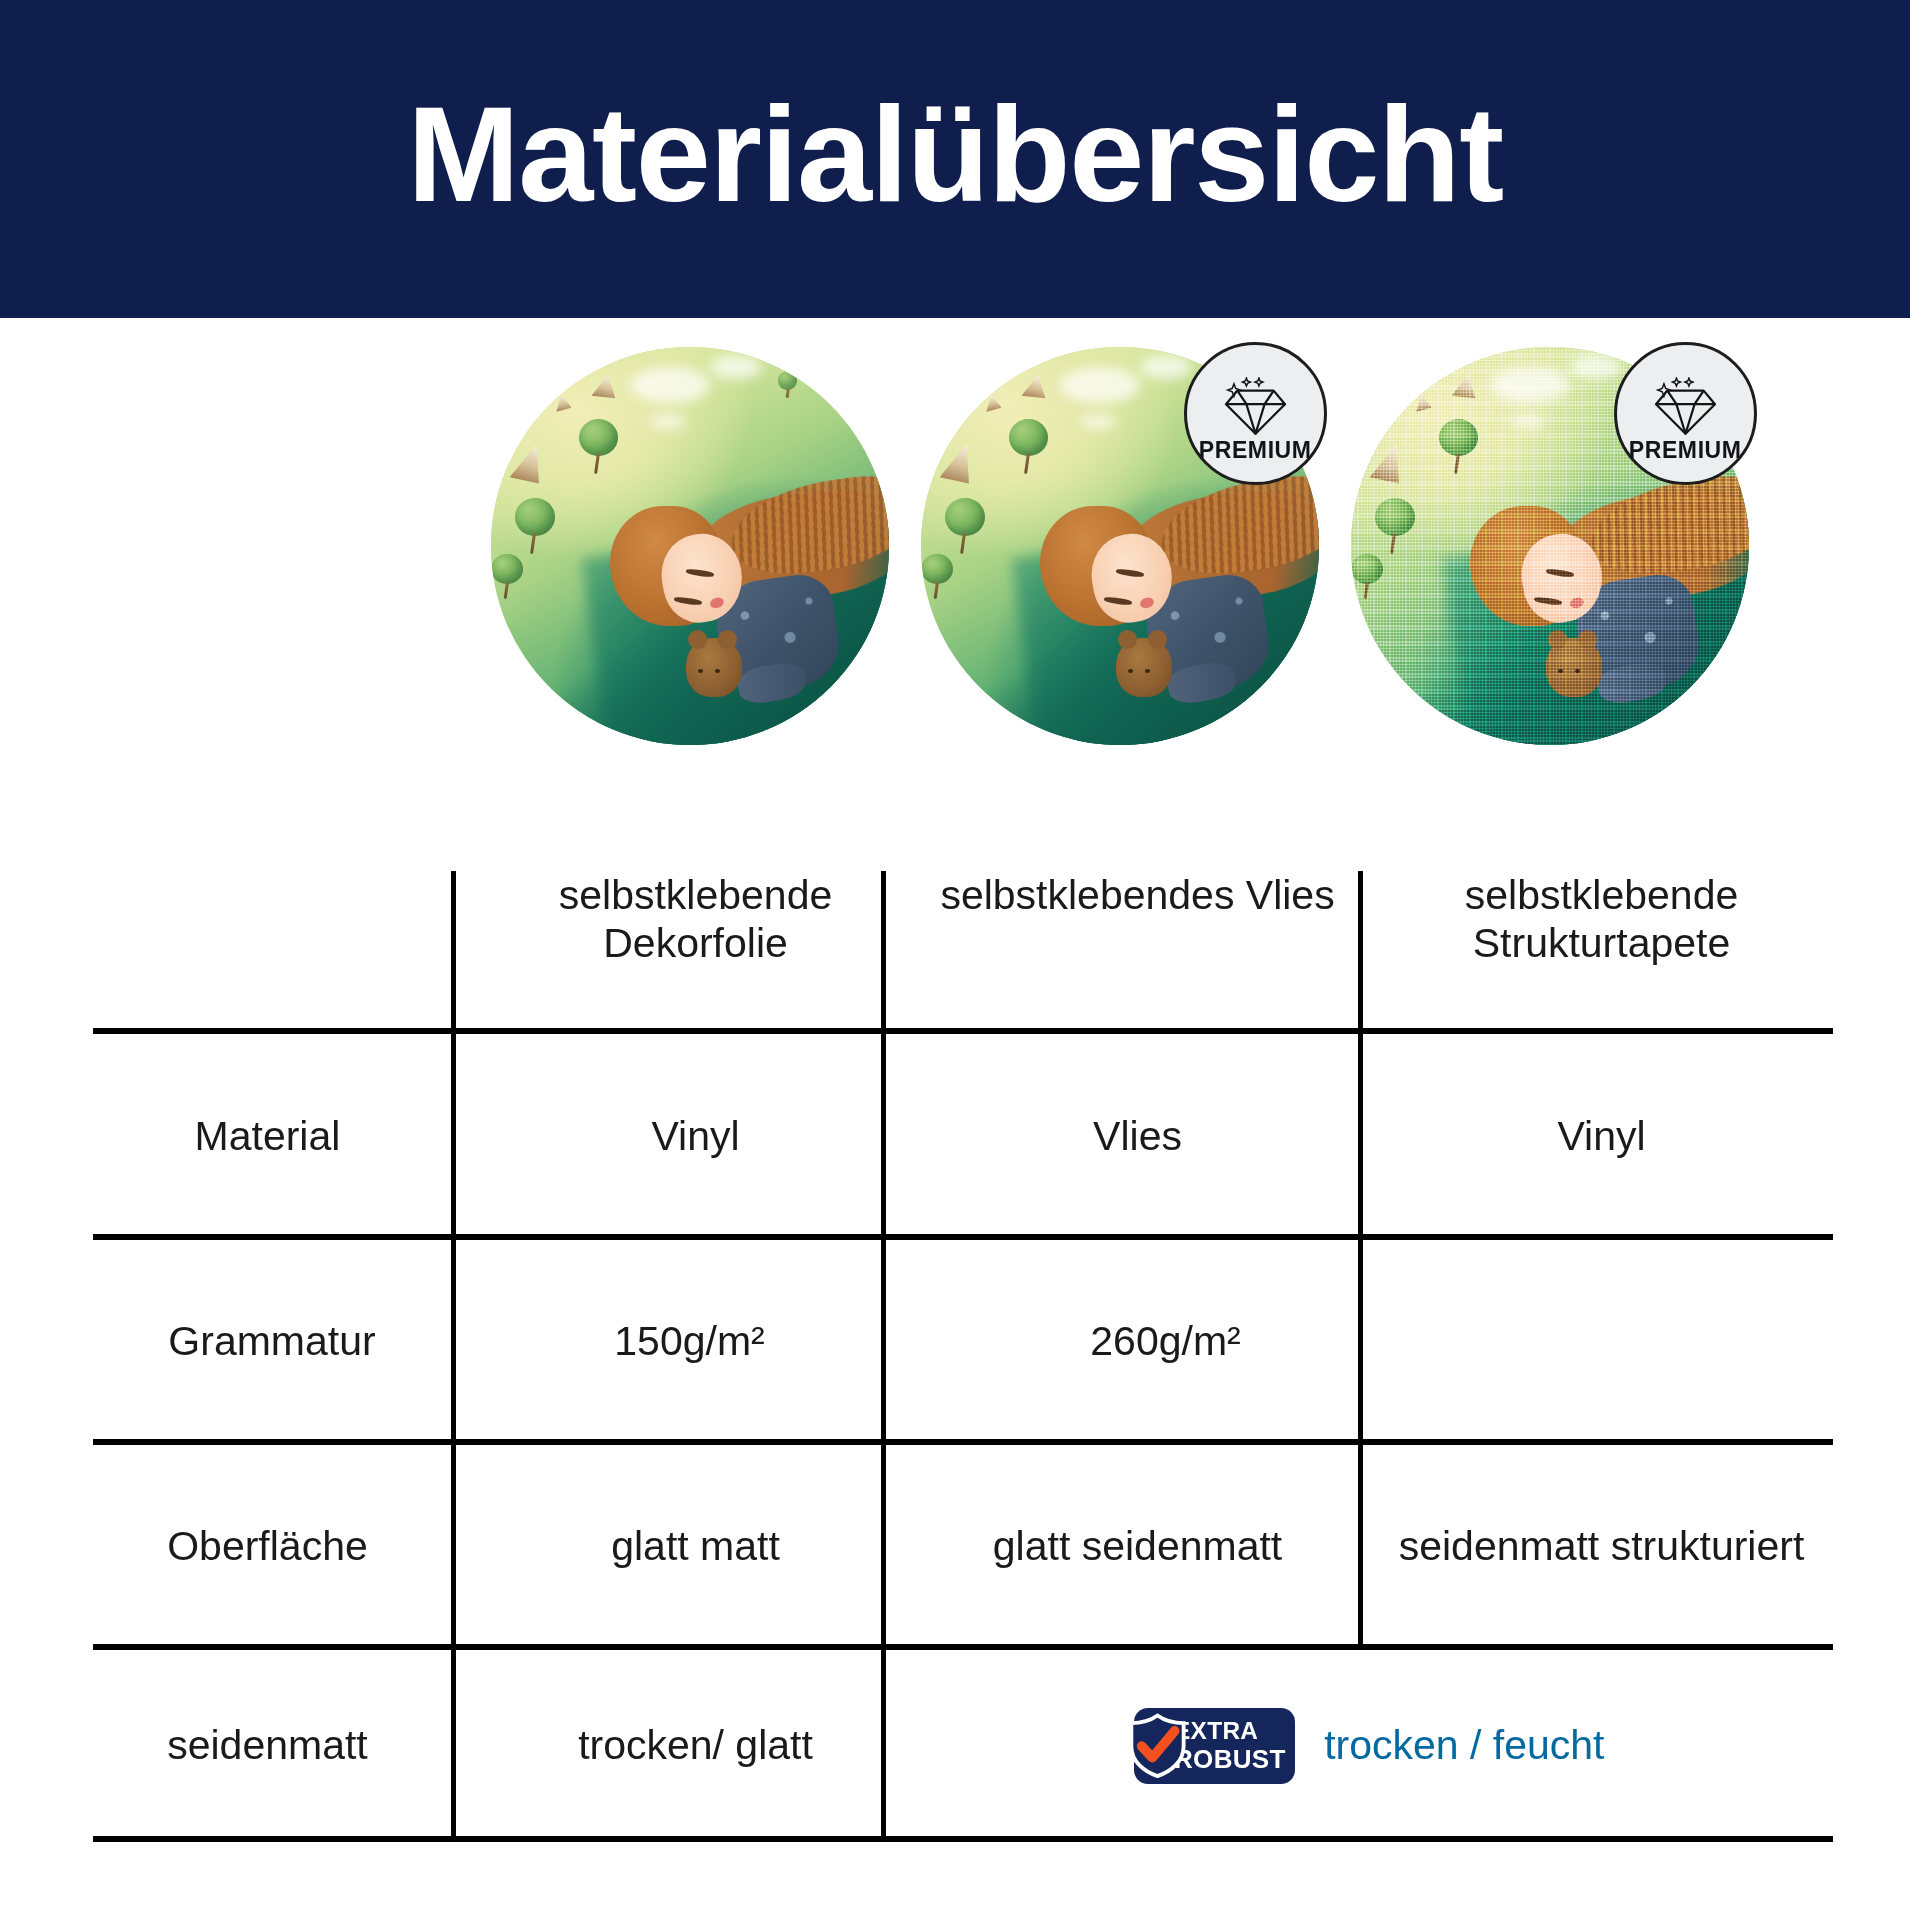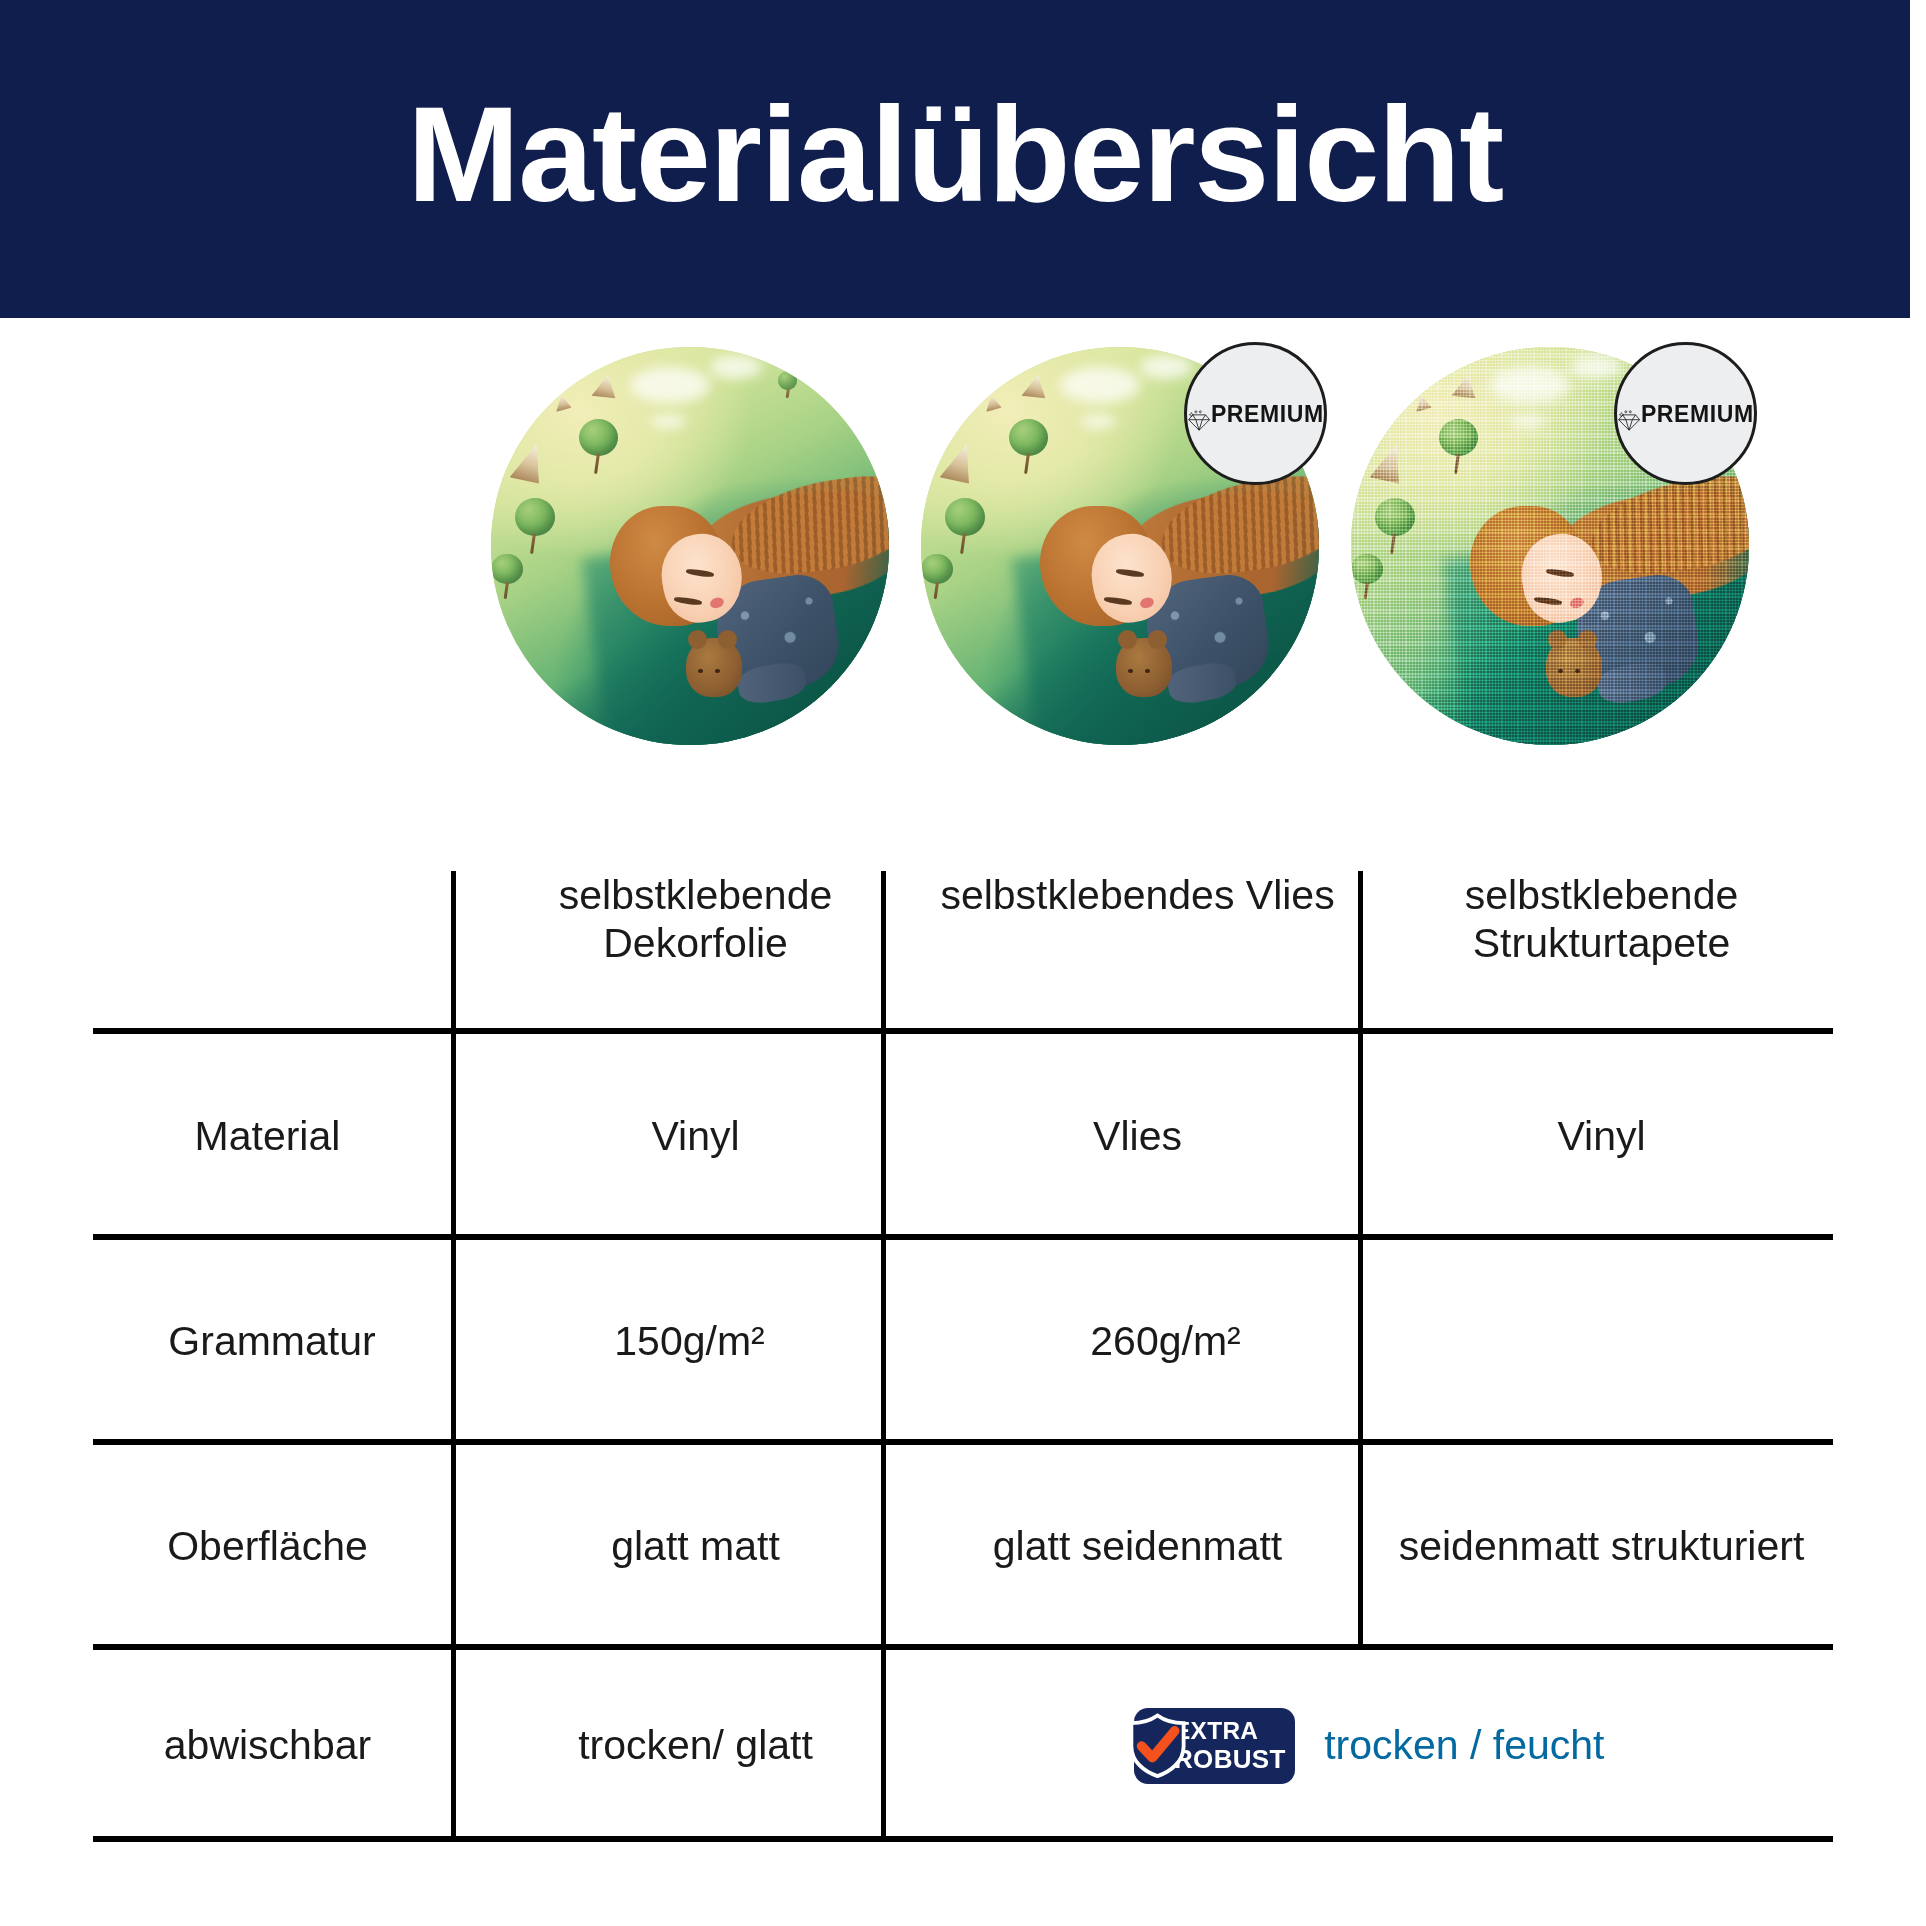--- a/index.html
+++ b/index.html
@@ -164,21 +164,21 @@
       repeating-linear-gradient(0deg, rgba(255,255,255,0.34) 0 1.3px, rgba(0,0,0,0.07) 1.3px 3.2px),
       repeating-linear-gradient(90deg, rgba(255,255,255,0.30) 0 1.3px, rgba(0,0,0,0.07) 1.3px 3.2px);
     mix-blend-mode:overlay;
     opacity:.95;
   }
 
   
   .premium{
     position:absolute;width:137px;height:137px;border-radius:50%;
     background:#eceef0;border:3.2px solid #1d1d1d;
-    display:flex;flex-direction:row;align-items:center;justify-content:center;
+    display:flex;flex-direction:column;align-items:center;justify-content:center;
     right:-7.7px;top:-5.1px;
   }
   .premium .diamond{width:69px;height:59px;margin-top:14px;}
   .premium .plabel{
     font-size:23px;font-weight:bold;color:#141414;letter-spacing:0.6px;margin-top:1.3px;
   }
 
   
   .table{
     position:absolute;left:93px;top:854px;width:1740px;
@@ -443,21 +443,21 @@
       <div class="cell col0">Oberfläche</div>
       <div class="cell col1">glatt matt</div>
       <div class="cell col2">glatt seidenmatt</div>
       <div class="cell col3">seidenmatt strukturiert</div>
       <div class="hline" style="top:200px;"></div>
     </div>
 
     <div class="trow row-last">
       <div class="vline" style="left:358px;top:0;height:193px;"></div>
       <div class="vline" style="left:788px;top:0;height:193px;"></div>
-      <div class="cell col0">abwischbar</div>
+      <div class="cell col0">seidenmatt</div>
       <div class="cell col1">trocken/ glatt</div>
       <div class="robust-cell">
         <div class="robust-badge">
           <svg class="robust-shield" viewBox="0 0 102 102">
             <path d="M51 4 C37 14 22 16 10 16 L10 52 C10 76 30 92 51 99 C72 92 92 76 92 52 L92 16 C80 16 65 14 51 4 Z" fill="#15265c" stroke="#ffffff" stroke-width="6"></path>
             <path d="M26 52 L43 70 L78 28" fill="none" stroke="#f4511e" stroke-width="15" stroke-linecap="round" stroke-linejoin="round"></path>
           </svg>
           <div class="robust-text">
             <span>EXTRA</span>
             <span>ROBUST</span>

